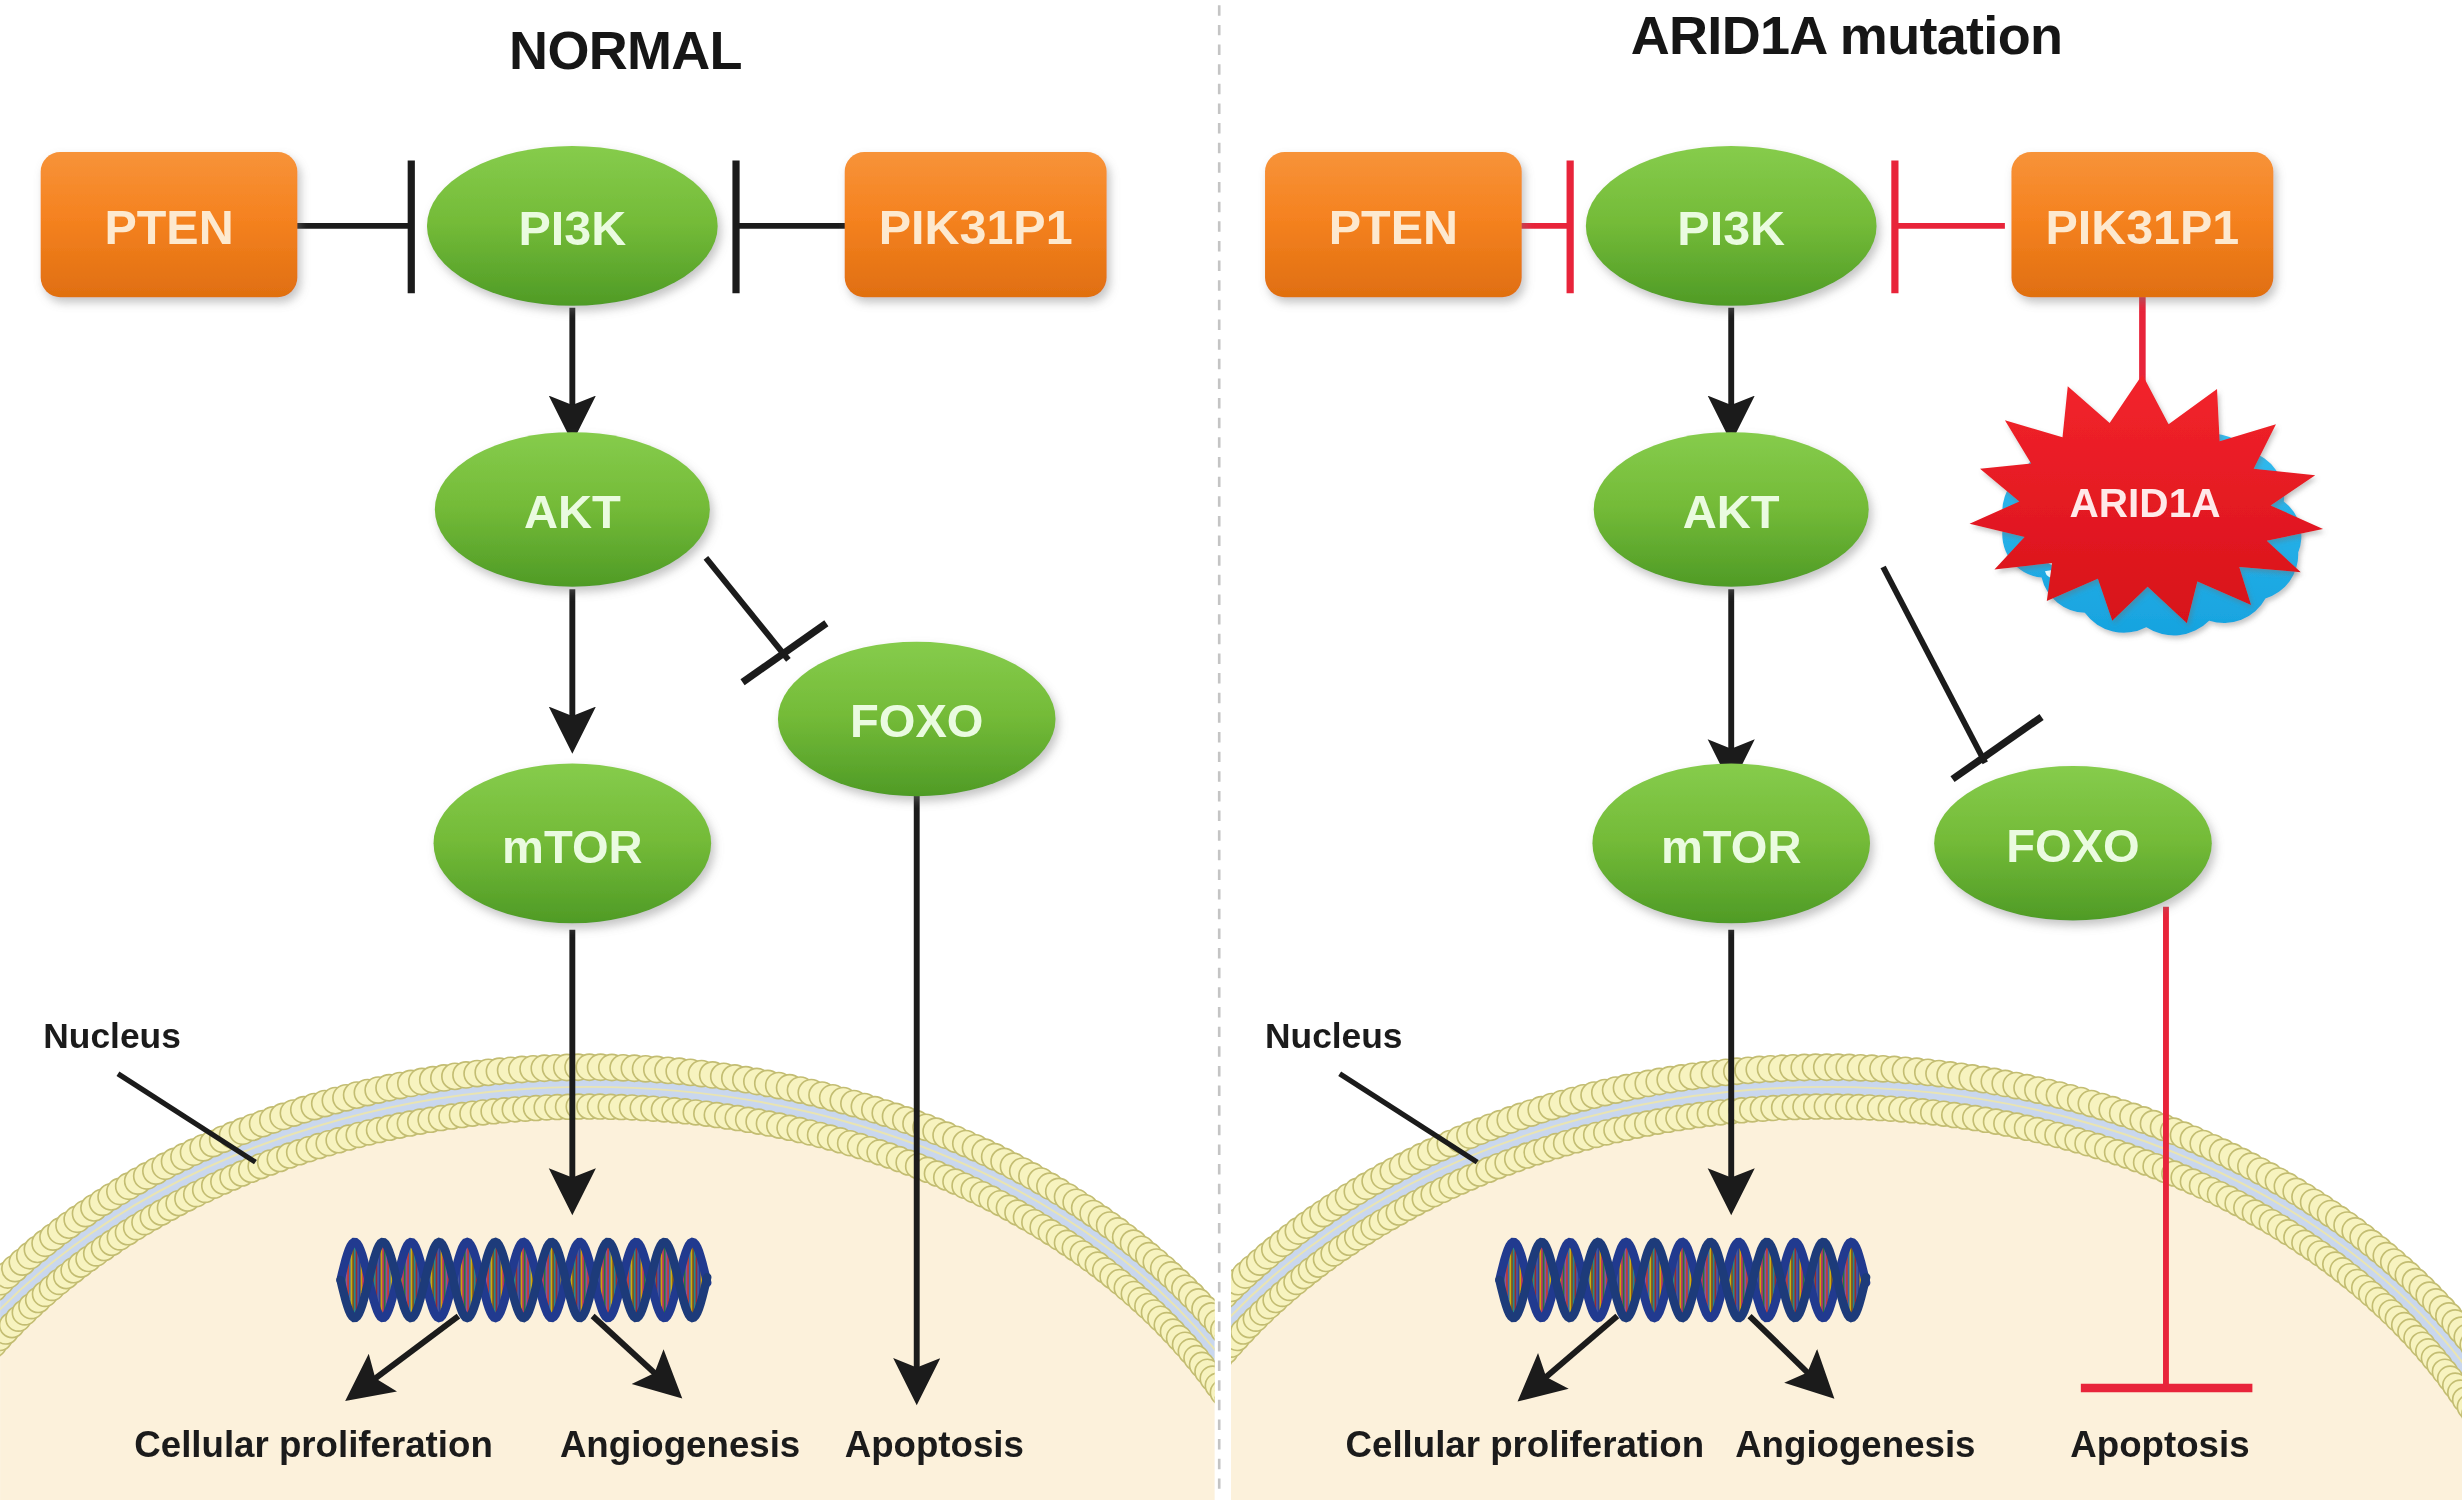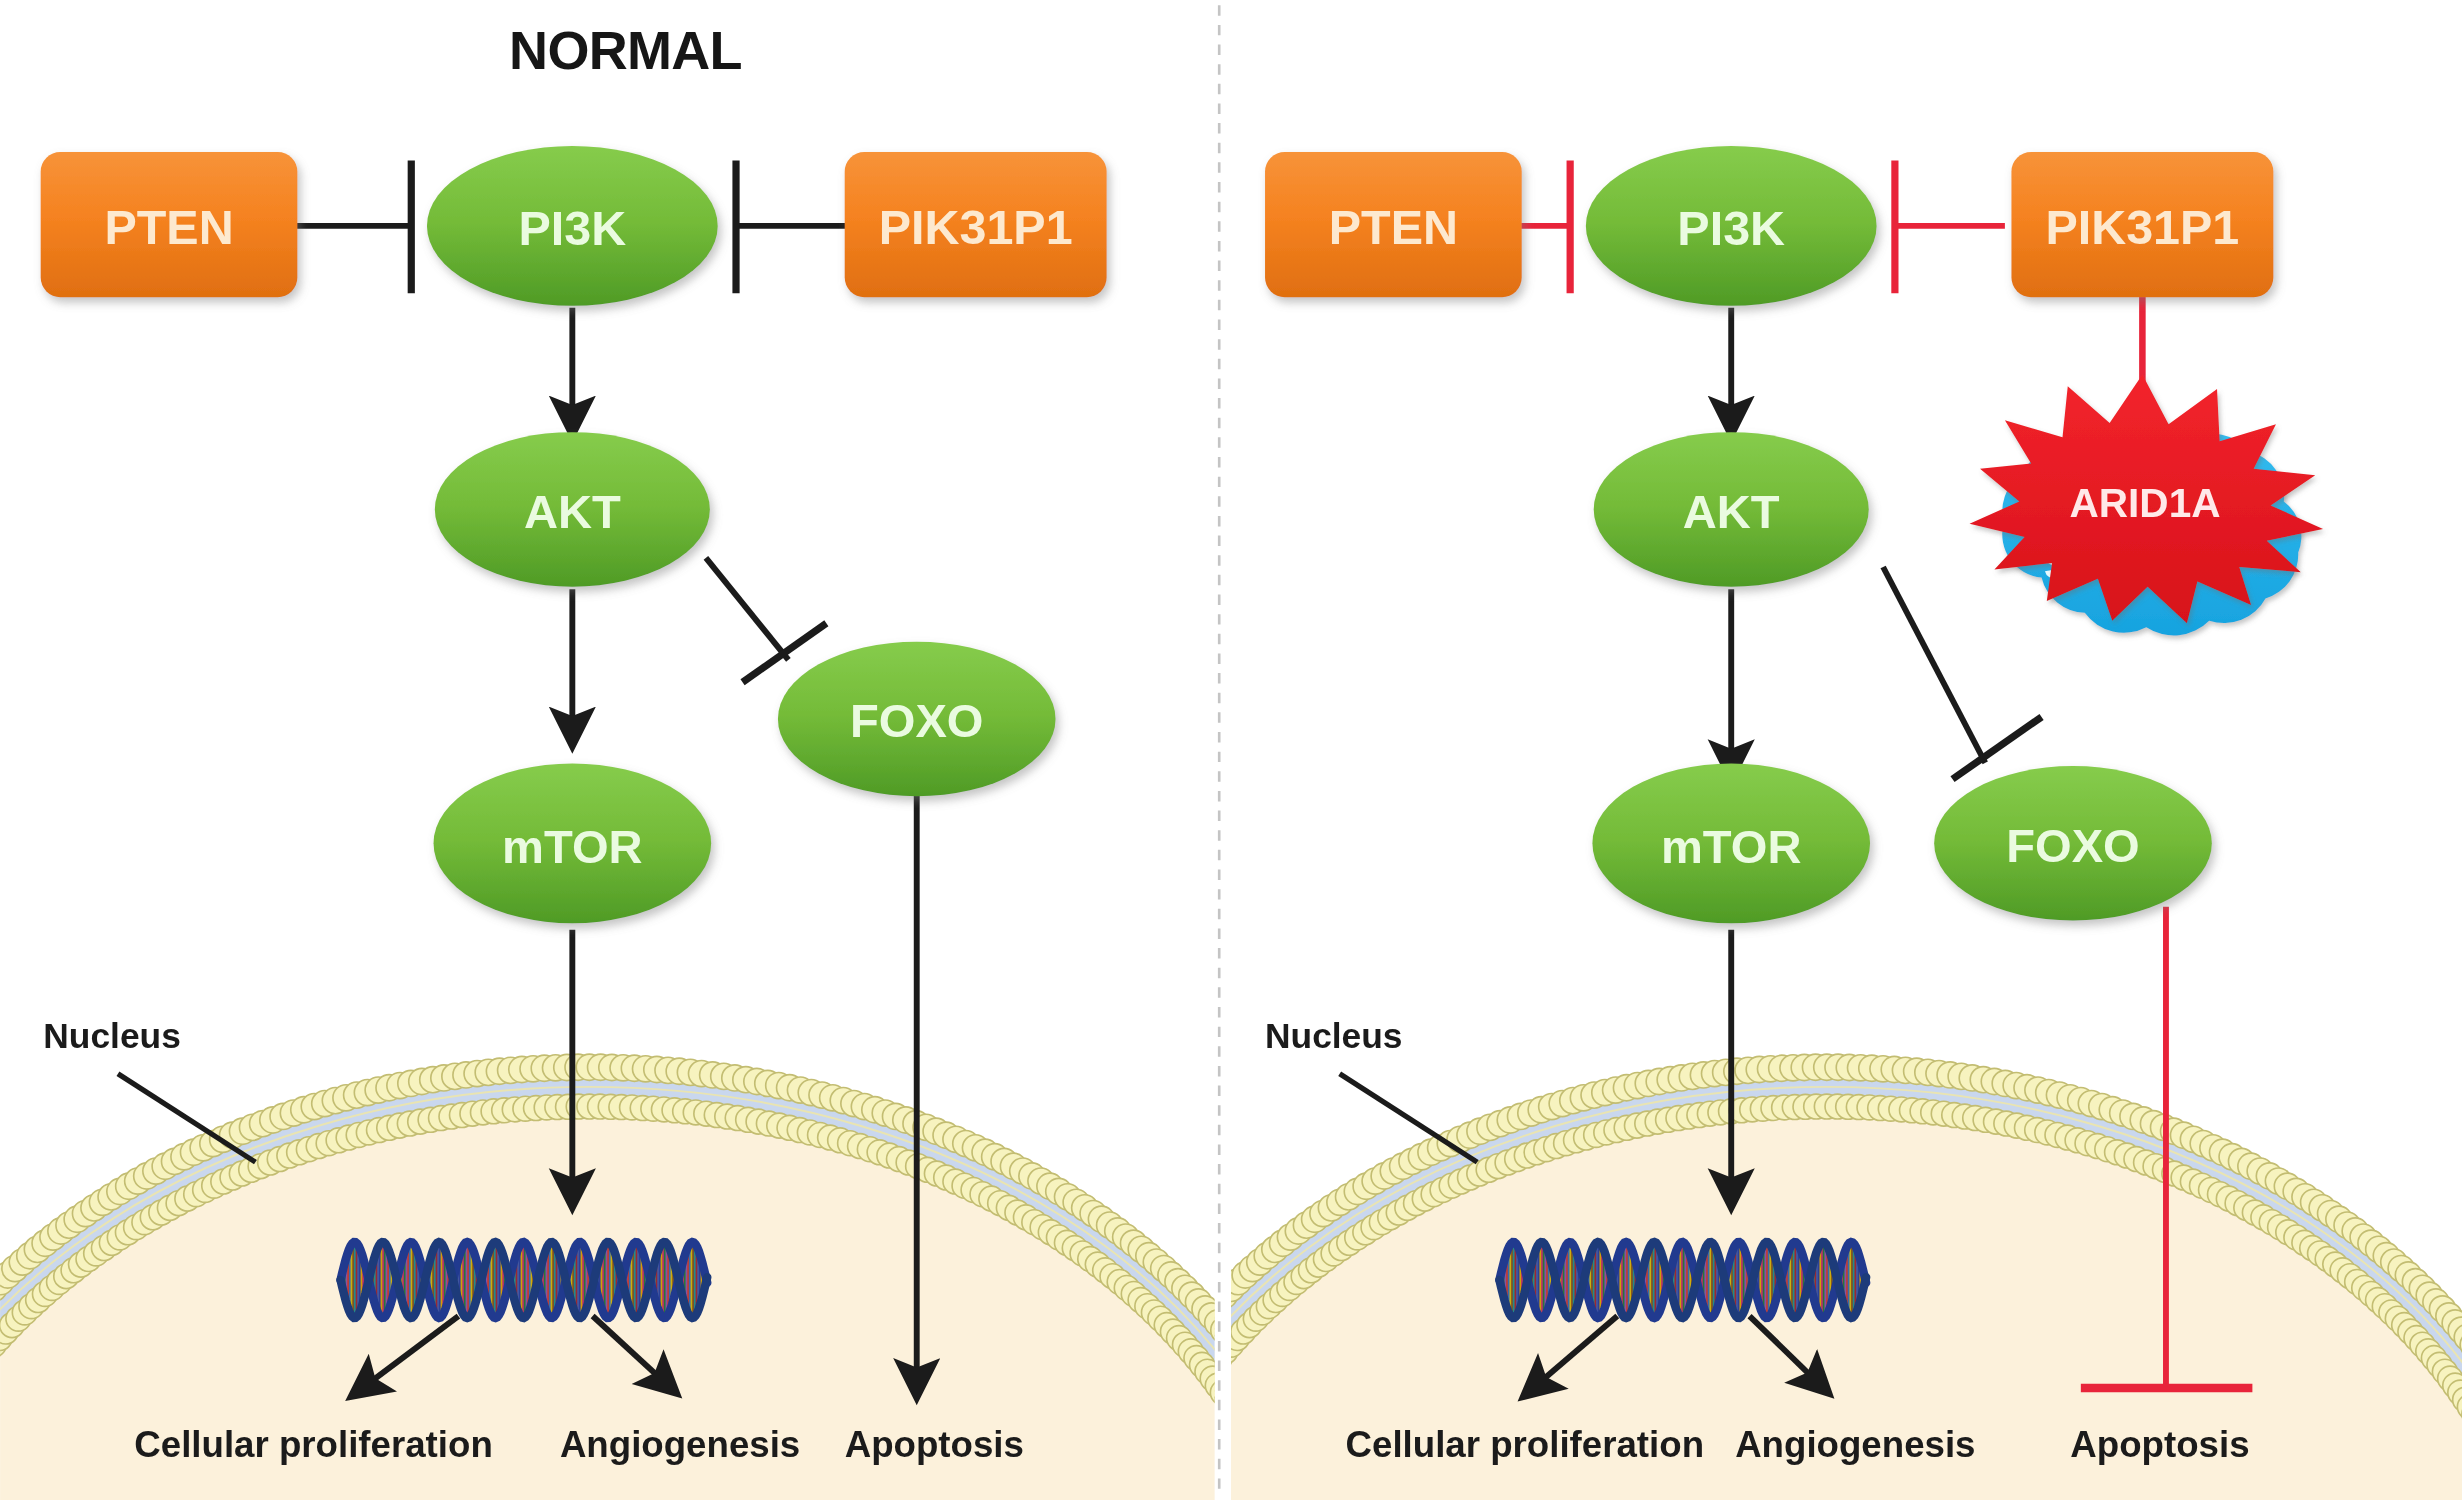--- a/index.html
+++ b/index.html
@@ -15,20 +15,21 @@
   .cloud-label{font-family:"Liberation Sans",sans-serif;font-weight:bold;fill:#e8fbff;}
   .out-label{font-family:"Liberation Sans",sans-serif;font-weight:bold;fill:#1b1b1b;}
   .nuc-label{font-family:"Liberation Sans",sans-serif;font-weight:bold;fill:#1b1b1b;}
 </style>
 </head>
 <body>
 
 <div class="stage">
 
   <div class="panel-title" style="left:0px;top:19px;width:1231px;margin-left:10px;">NORMAL</div>
+  <div class="panel-title" style="left:1231px;top:3.9px;width:1231px;">ARID1A mutation</div>
 
   <svg class="layer" viewBox="0 0 3760 2291">
     <defs>
       <linearGradient id="gGreen" x1="0" y1="0" x2="0" y2="1">
         <stop offset="0%" stop-color="#86cc4c"></stop>
         <stop offset="48%" stop-color="#74bb38"></stop>
         <stop offset="100%" stop-color="#4f9b26"></stop>
       </linearGradient>
       <linearGradient id="gOrange" x1="0" y1="0" x2="0" y2="1">
         <stop offset="0%" stop-color="#f79339"></stop>

